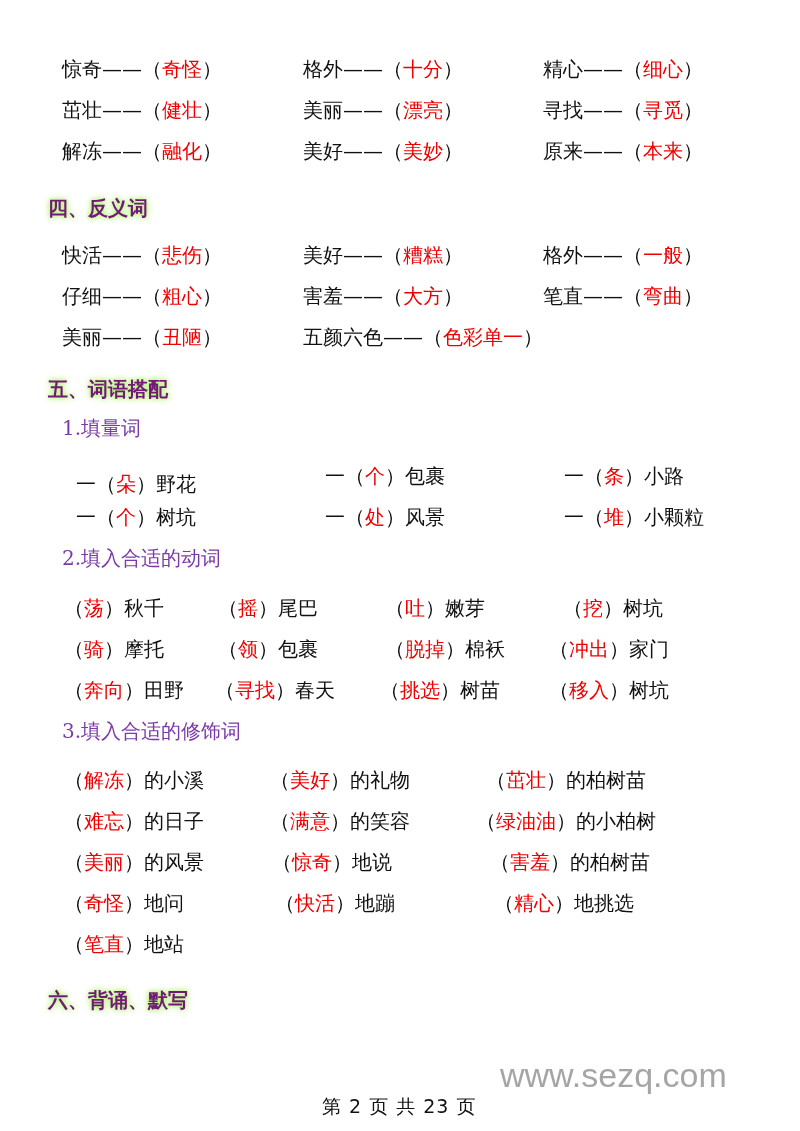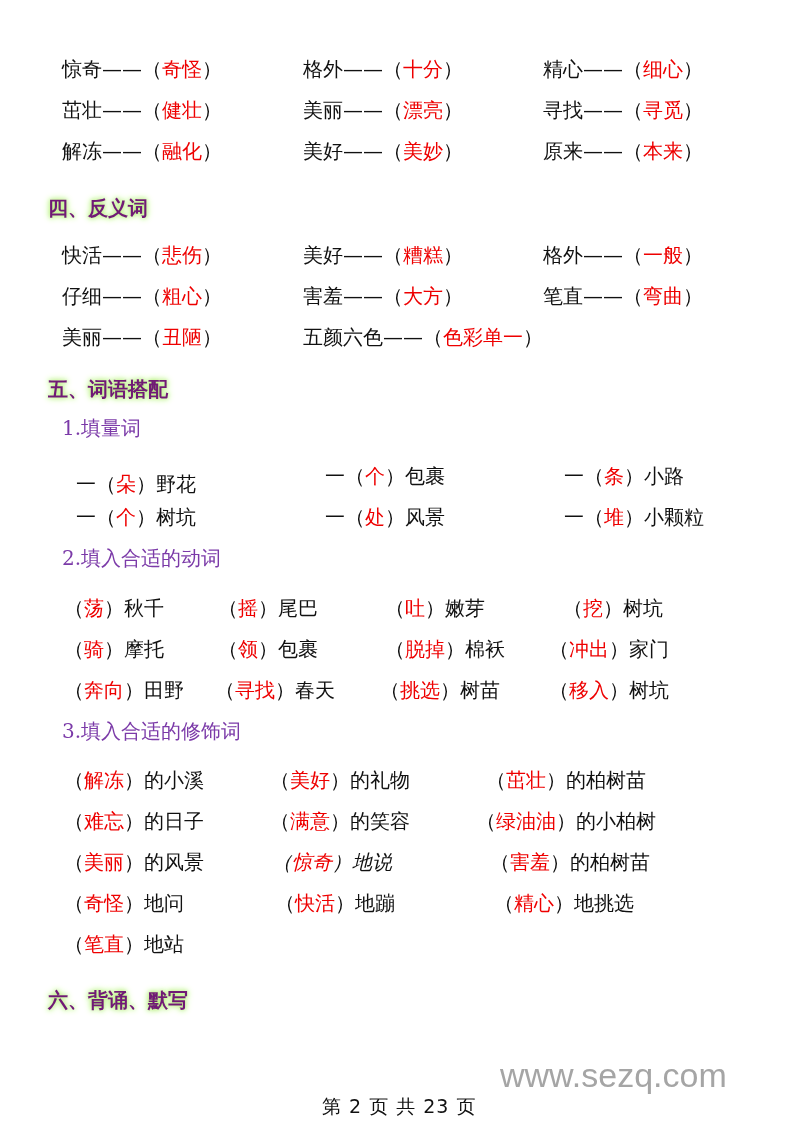--- a/index.html
+++ b/index.html
@@ -108,21 +108,21 @@
   <span class="cell" style="left:270px;"><span>（</span><span class="ans">美好</span><span>）的礼物</span></span>
   <span class="cell" style="left:486px;"><span>（</span><span class="ans">茁壮</span><span>）的柏树苗</span></span>
 </div>
 <div class="row" style="top:806px;">
   <span class="cell" style="left:64px;"><span>（</span><span class="ans">难忘</span><span>）的日子</span></span>
   <span class="cell" style="left:270px;"><span>（</span><span class="ans">满意</span><span>）的笑容</span></span>
   <span class="cell" style="left:476px;"><span>（</span><span class="ans">绿油油</span><span>）的小柏树</span></span>
 </div>
 <div class="row" style="top:847px;">
   <span class="cell" style="left:64px;"><span>（</span><span class="ans">美丽</span><span>）的风景</span></span>
-  <span class="cell" style="left:272px;font-style:italic;"><span>（</span><span class="ans">惊奇</span><span>）地说</span></span>
+  <span class="cell" style="left:272px;"><span>（</span><span class="ans">惊奇</span><span>）地说</span></span>
   <span class="cell" style="left:490px;"><span>（</span><span class="ans">害羞</span><span>）的柏树苗</span></span>
 </div>
 <div class="row" style="top:888px;">
   <span class="cell" style="left:64px;"><span>（</span><span class="ans">奇怪</span><span>）地问</span></span>
   <span class="cell" style="left:275px;"><span>（</span><span class="ans">快活</span><span>）地蹦</span></span>
   <span class="cell" style="left:494px;"><span>（</span><span class="ans">精心</span><span>）地挑选</span></span>
 </div>
 <div class="row" style="top:929px;">
   <span class="cell" style="left:64px;"><span>（</span><span class="ans">笔直</span><span>）地站</span></span>
 </div>

